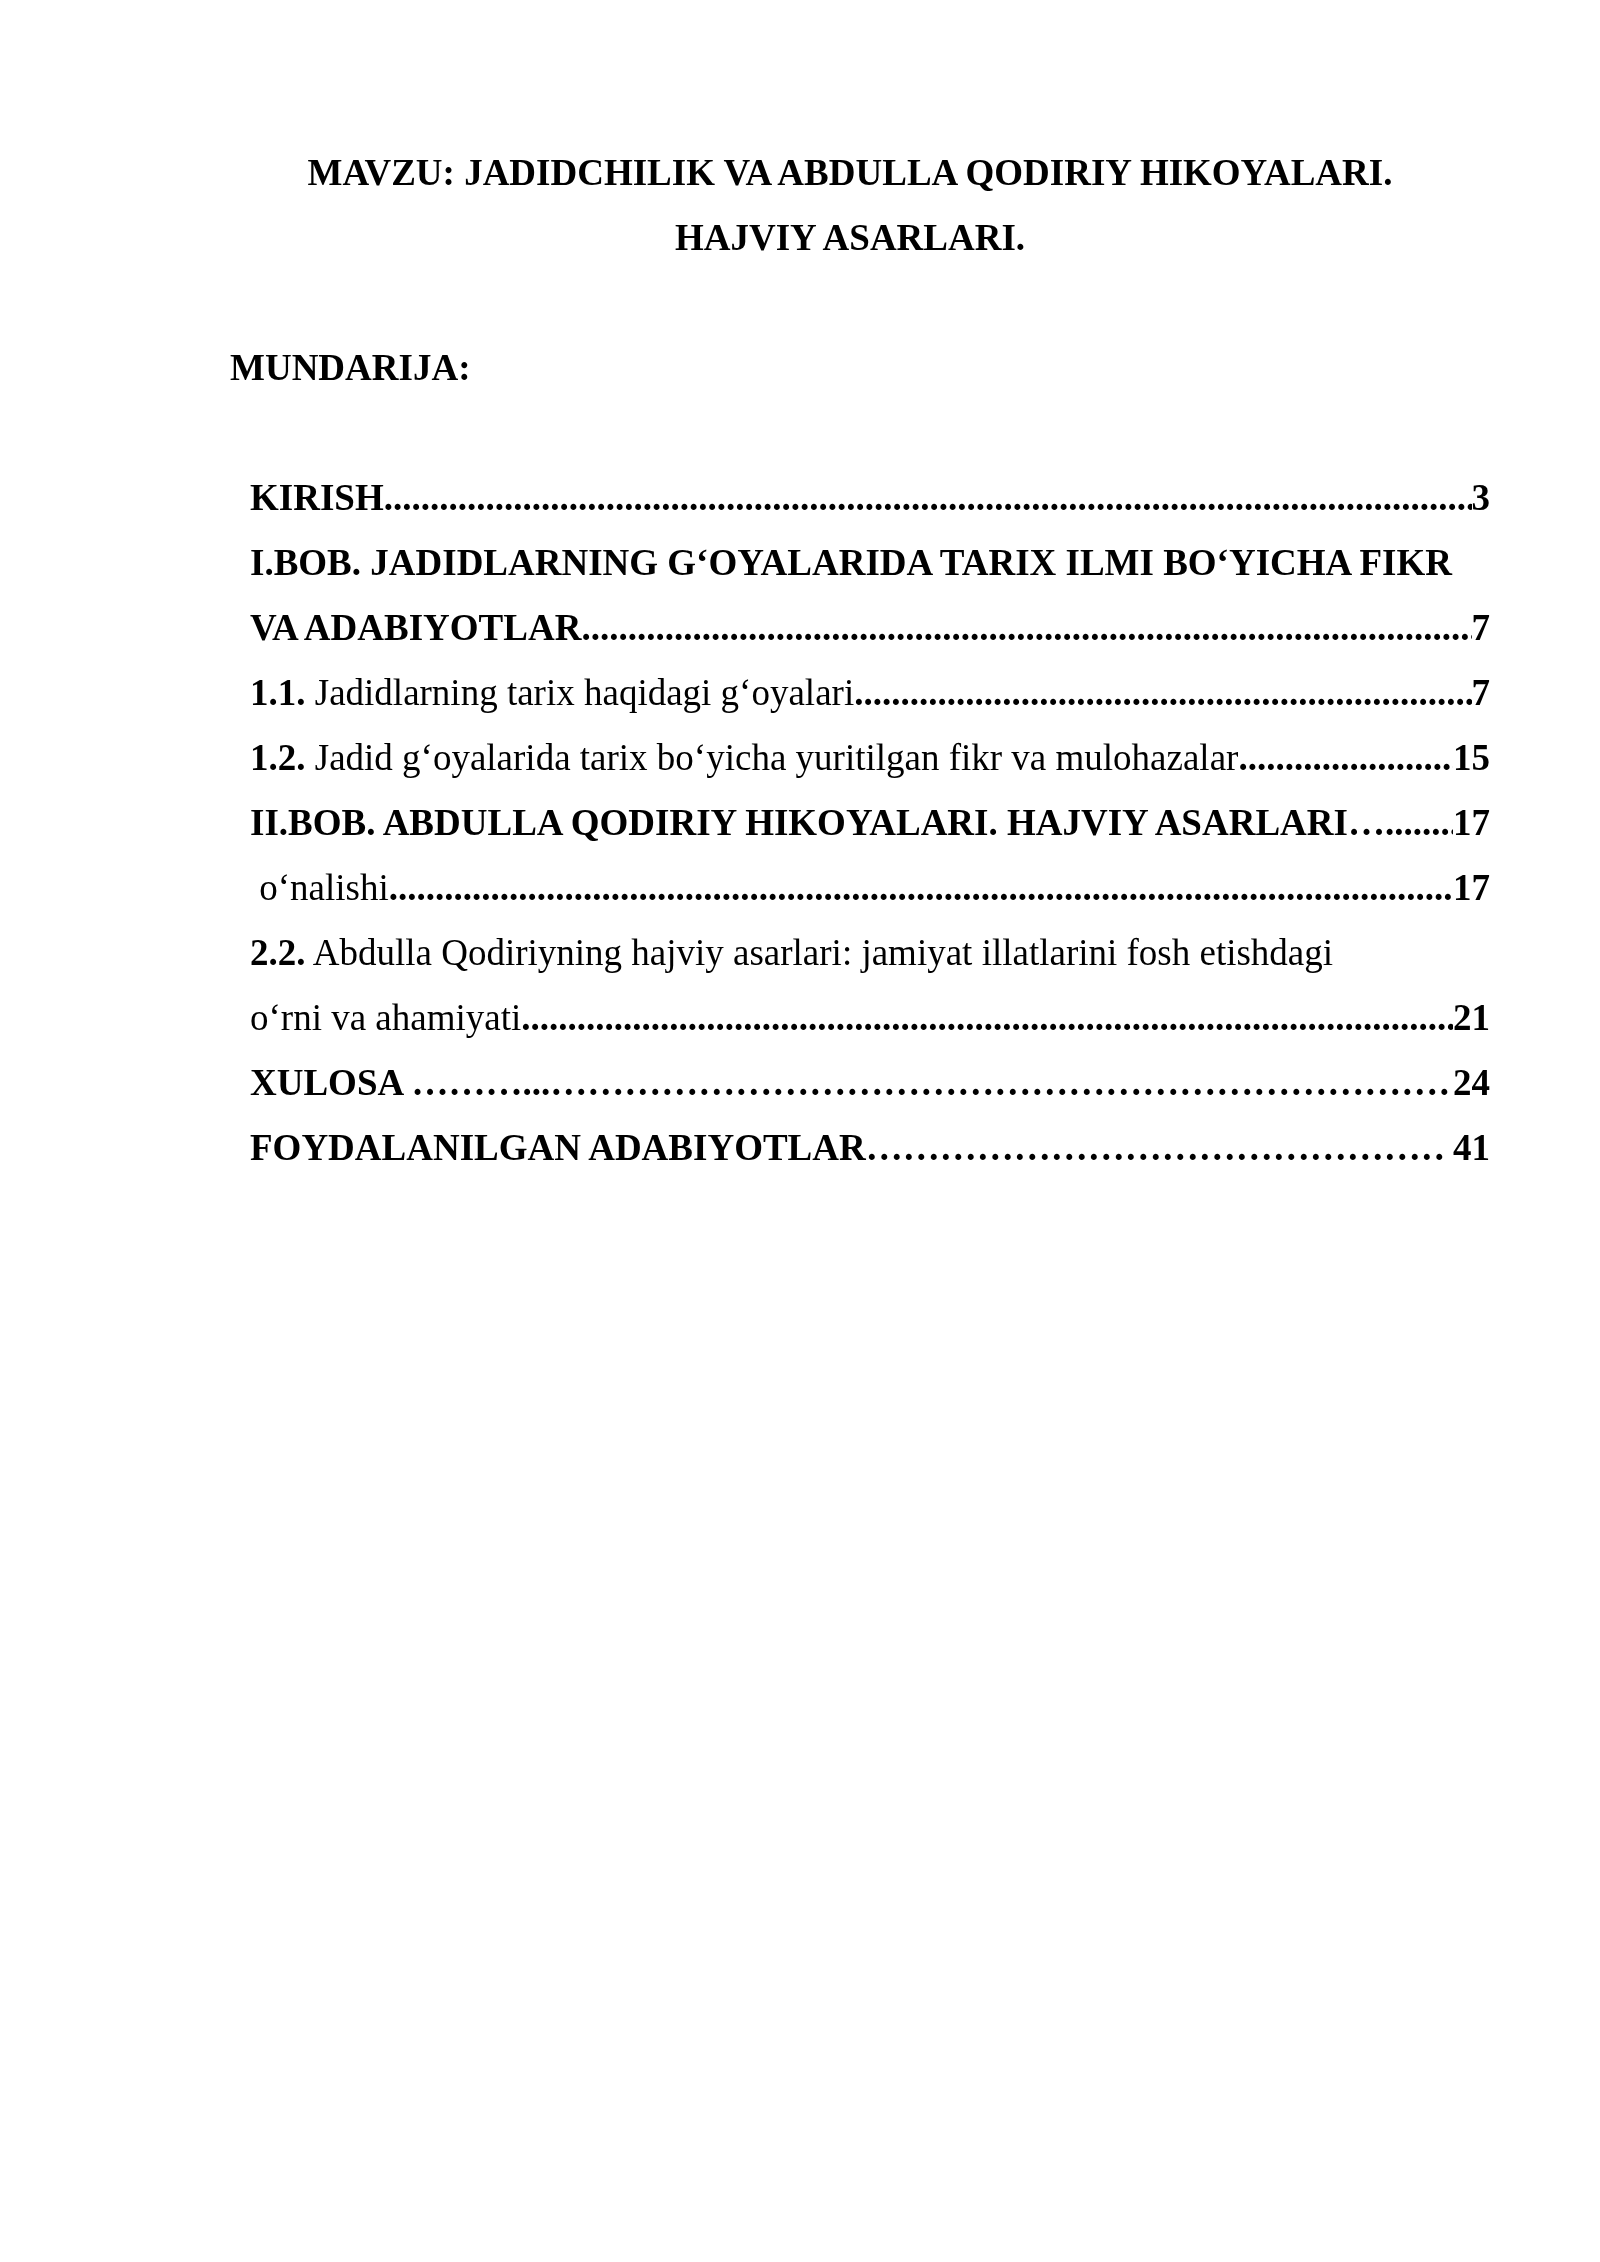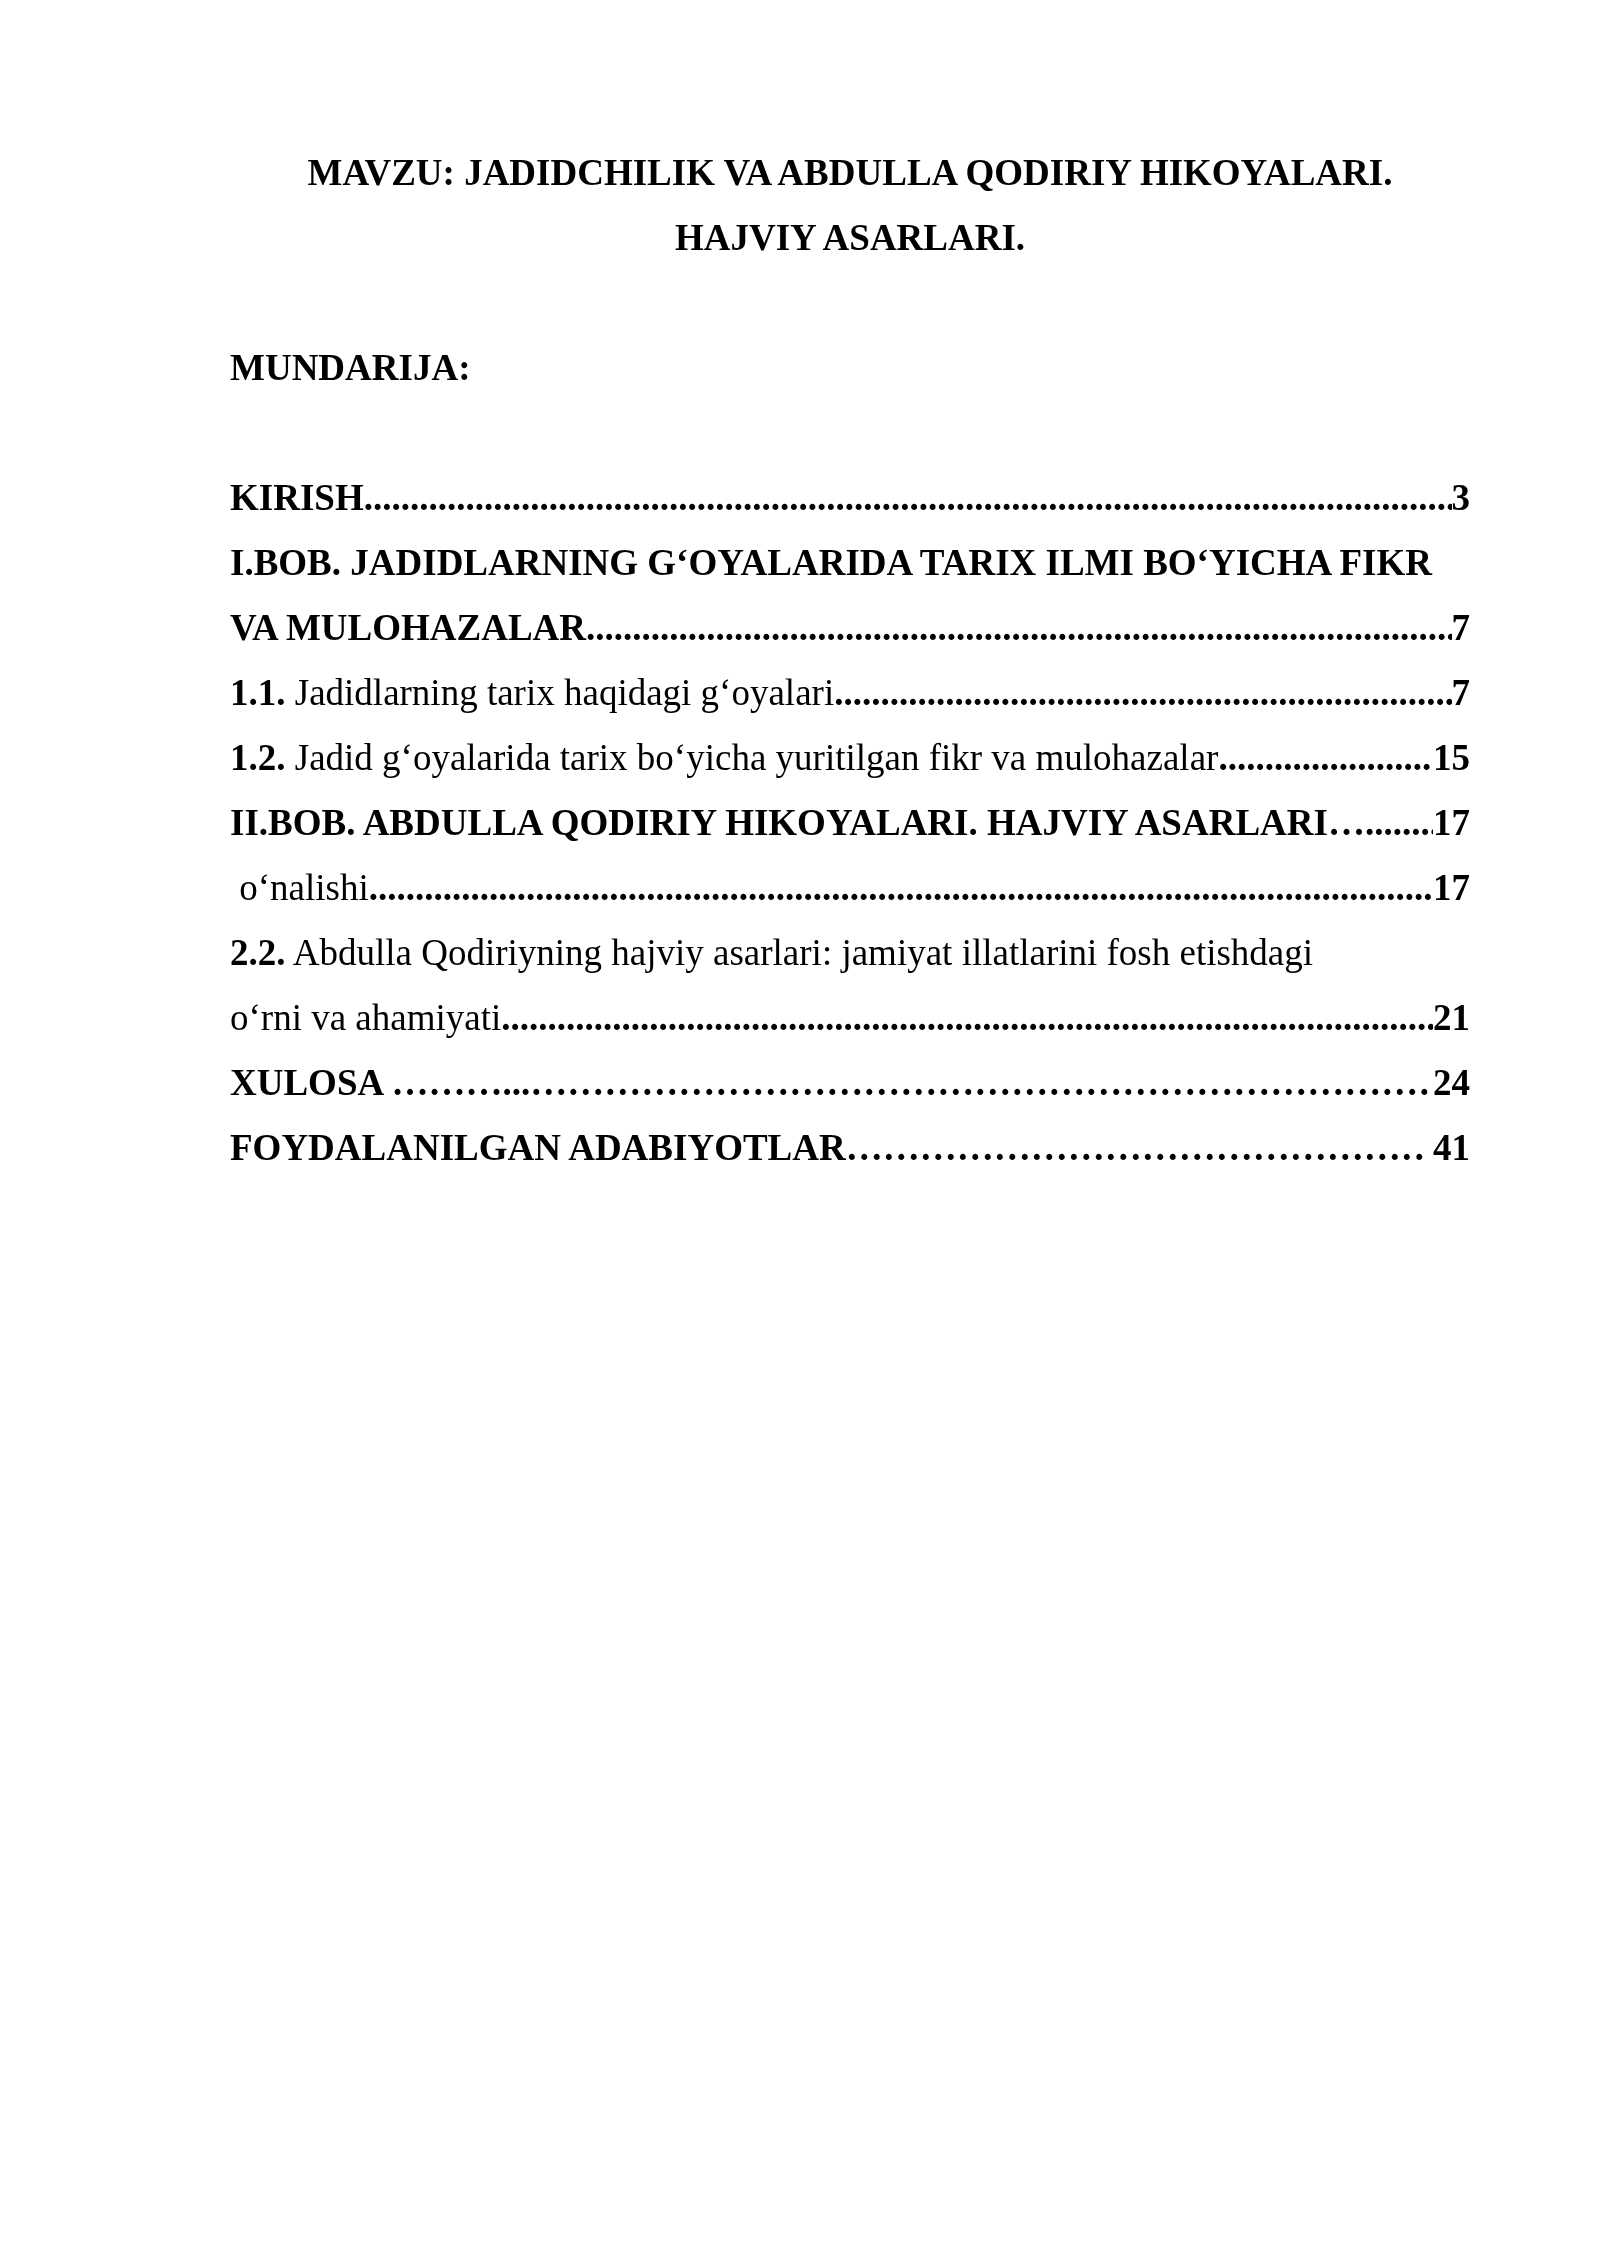--- a/index.html
+++ b/index.html
@@ -27,20 +27,21 @@
     font-weight: bold;
     margin-top: 65px;
   }
   .toc {
     margin-top: 65px;
   }
   .toc-line {
     display: flex;
     align-items: baseline;
     width: 100%;
+    margin-left: 20px;
   }
   .toc-bold {
     font-weight: bold;
     white-space: pre;
     flex: 0 0 auto;
   }
   .toc-text {
     font-weight: normal;
     white-space: pre;
     flex: 0 0 auto;
@@ -74,21 +75,21 @@
         <span class="toc-leader">........................................................................................................................................................................</span>
         <span class="toc-page">3</span>
     </div>
     <div class="toc-line">
       <span class="toc-bold">I.BOB. JADIDLARNING G‘OYALARIDA TARIX ILMI BO‘YICHA FIKR</span>
         <span class="toc-text"></span>
         <span class="toc-leader"></span>
         <span class="toc-page"></span>
     </div>
     <div class="toc-line">
-      <span class="toc-bold">VA MULOHAZALAR</span>
+      <span class="toc-bold">VA ADABIYOTLAR</span>
         <span class="toc-text"></span>
         <span class="toc-leader">........................................................................................................................................................................</span>
         <span class="toc-page">7</span>
     </div>
     <div class="toc-line">
       <span class="toc-bold">1.1.</span>
         <span class="toc-text"> Jadidlarning tarix haqidagi g‘oyalari</span>
         <span class="toc-leader">........................................................................................................................................................................</span>
         <span class="toc-page">7</span>
     </div>

